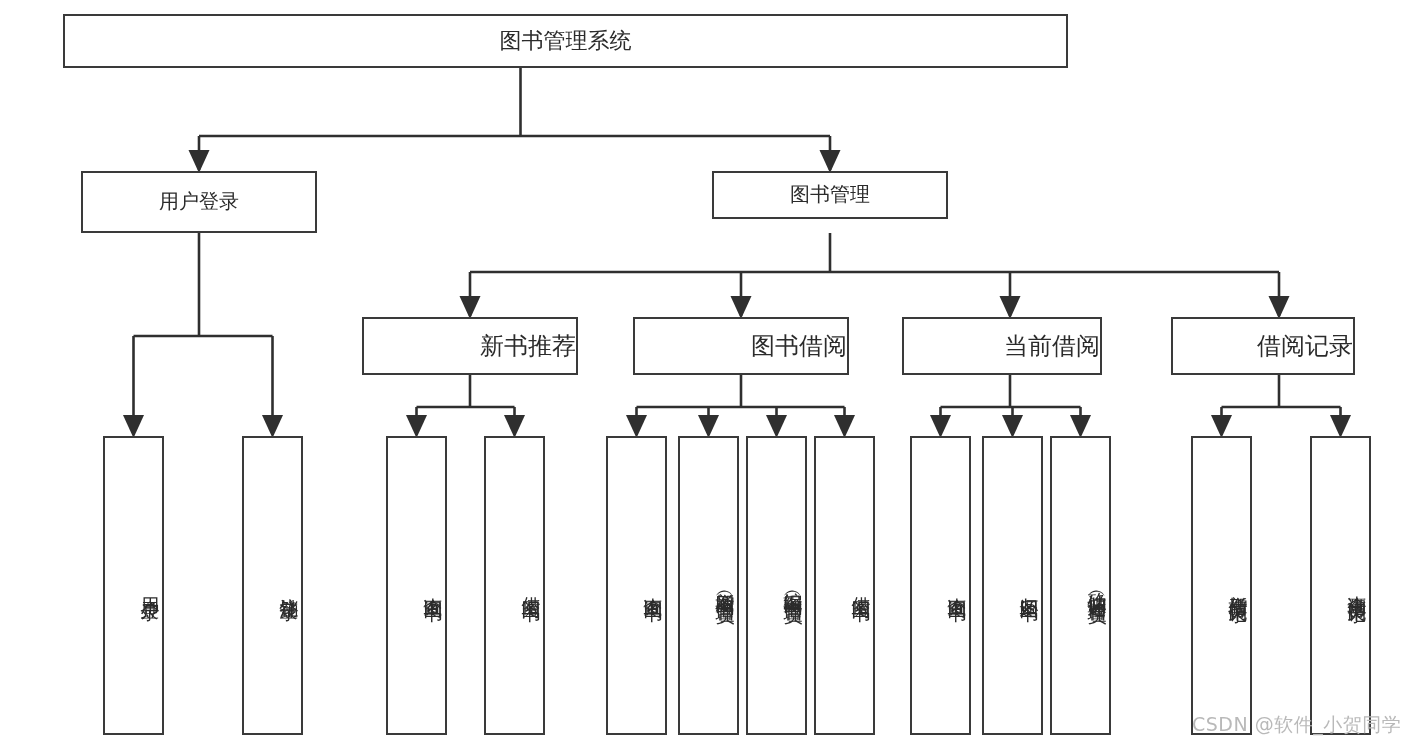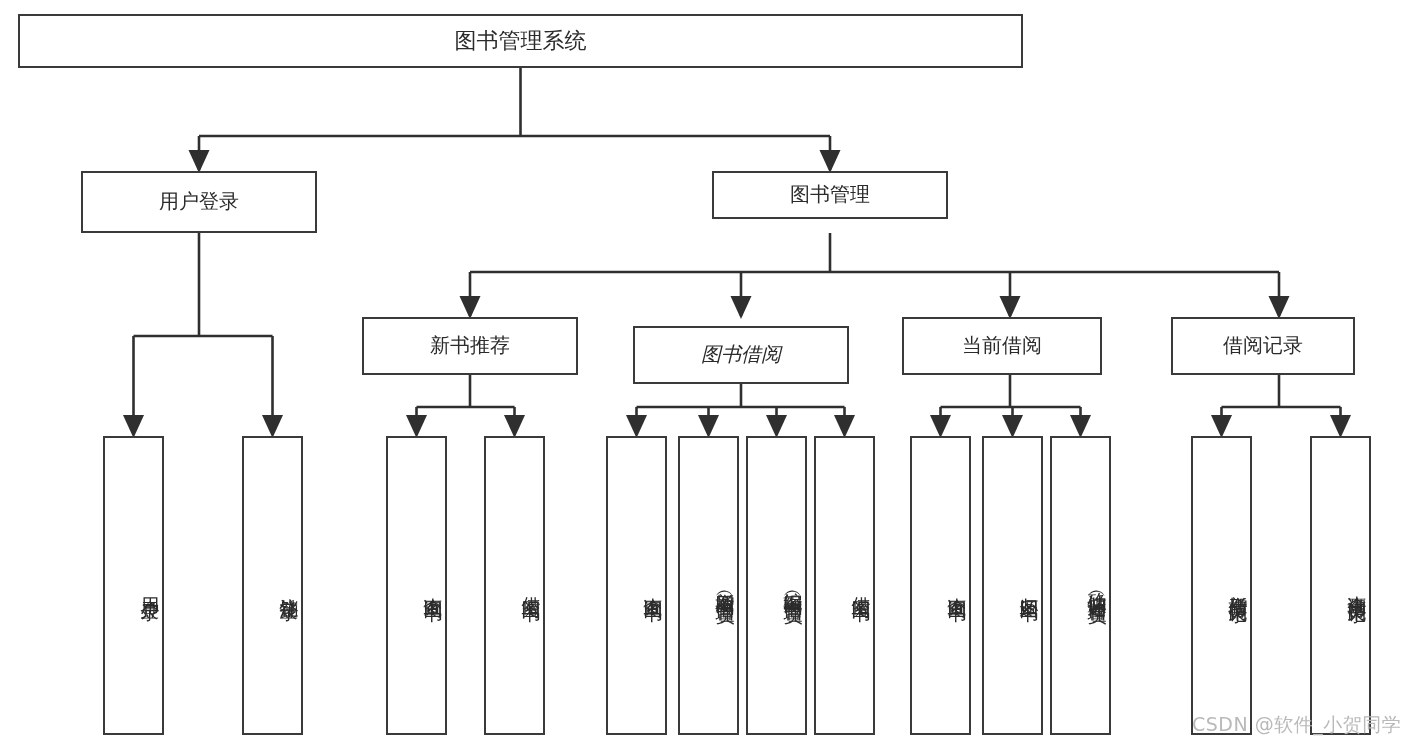--- a/index.html
+++ b/index.html
@@ -31,23 +31,23 @@
     box-sizing: border-box;
     border: 2.5px solid #3a3a3a;
     background: #ffffff;
     display: flex;
     align-items: center;
     justify-content: center;
     color: #2b2b2b;
     line-height: 1.18;
     text-align: center;
   }
-  .node.level-0 { font-size: 22px; }
+  .node.level-0 { font-size: 22px; margin-left: 45px; }
   .node.level-1 { font-size: 20px; }
-  .node.level-2 { font-size: 20px; }
+  .node.level-2 { font-size: 24px; justify-content: flex-end; }
   .node.leaf {
     font-size: 19px;
     writing-mode: vertical-rl;
     text-orientation: upright;
     letter-spacing: 2px;
     padding-top: 4px;
     padding-bottom: 4px;
     align-items: flex-start;
     justify-content: center;
   }
@@ -117,21 +117,21 @@
       </div>
       <div class="node level-1" style="left: 81px; top: 171px; width: 236px; height: 62px;">
         <span>用户登录</span>
       </div>
       <div class="node level-1" style="left: 712px; top: 171px; width: 236px; height: 48px;">
         <span>图书管理</span>
       </div>
       <div class="node level-2" style="left: 362px; top: 317px; width: 216px; height: 58px;">
         <span>新书推荐</span>
       </div>
-      <div class="node level-2" style="left: 633px; top: 326px; width: 216px; height: 58px; font-style: italic;">
+      <div class="node level-2" style="left: 633px; top: 317px; width: 216px; height: 58px;">
         <span>图书借阅</span>
       </div>
       <div class="node level-2" style="left: 902px; top: 317px; width: 200px; height: 58px;">
         <span>当前借阅</span>
       </div>
       <div class="node level-2" style="left: 1171px; top: 317px; width: 184px; height: 58px;">
         <span>借阅记录</span>
       </div>
       <div class="node level-3 leaf" style="left: 103px; top: 436px; width: 61px; height: 299px;">
         <span class="vtext">用户登录</span>

